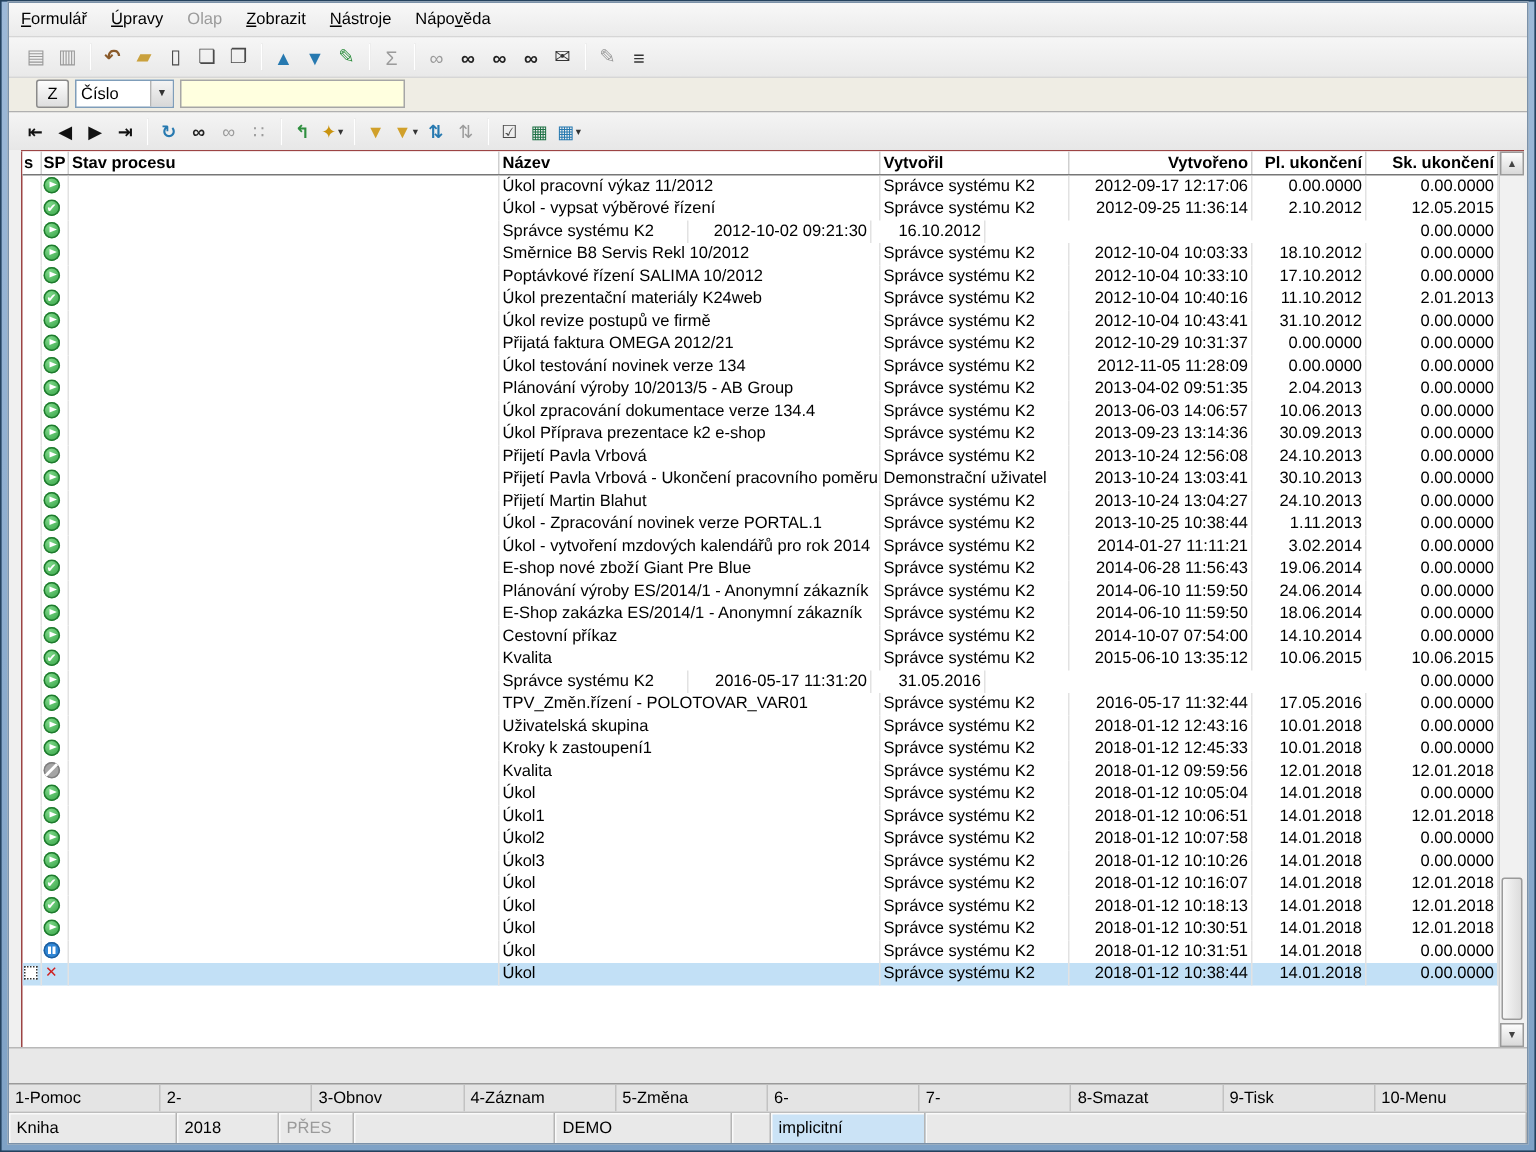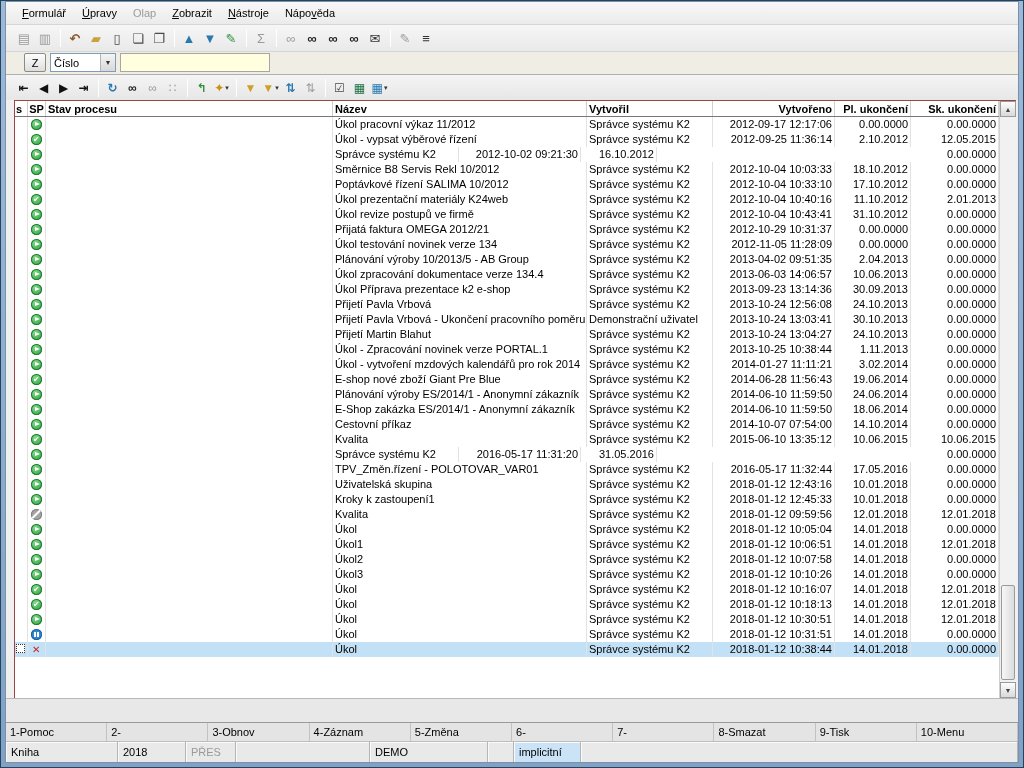--- a/index.html
+++ b/index.html
@@ -17,21 +17,21 @@
   .title-text { font-size:12px; color:#0a1420; text-shadow:0 1px 0 rgba(255,255,255,.45); }
   .win-buttons { margin-left:auto; display:flex; gap:2px; }
   .wbtn { width:29px; height:19px; border:1px solid #44586d; border-radius:3px; text-align:center; line-height:17px;
           background:linear-gradient(#f4f8fc,#cfdded 45%,#b3c7dd); color:#16222f; font-size:11px; }
   .wbtn .box-glyph { display:inline-block; width:9px; height:8px; border:1px solid #16222f; border-top-width:2px; margin-top:4px; }
   .wbtn.close { background:linear-gradient(#f0a8a0,#d8564a 45%,#b23527); color:#fff; font-weight:bold; }
 
   
   .content { flex:1; display:flex; flex-direction:column; background:#f0f0f0; border:1px solid #7b91a8; min-height:0; }
 
-  .menubar { height:23px; display:flex; align-items:center; padding-left:8px; background:linear-gradient(#f8f8f8,#ebebeb); border-bottom:1px solid #d6d6d6; }
+  .menubar { height:23px; display:flex; align-items:center; background:linear-gradient(#f8f8f8,#ebebeb); border-bottom:1px solid #d6d6d6; }
   .menu-item { padding:0 8px; height:21px; line-height:21px; }
   .menu-item.disabled { color:#9b9b9b; }
   .ul { text-decoration:underline; }
 
   .toolbar { height:27px; display:flex; align-items:center; padding-left:8px; background:linear-gradient(#f6f6f6,#e9e9e9); border-bottom:1px solid #d6d6d6; }
   .ticon { width:20px; height:20px; display:flex; align-items:center; justify-content:center; font-size:13px; margin-right:1px; border:1px solid transparent; border-radius:2px; }
   .ticon .glyph { font-weight:bold; }
   .ticon.disabled .glyph { font-weight:normal; }
   .tsep { width:1px; height:18px; background:#c3c3c3; border-right:1px solid #fff; margin:0 4px; }
   .ddcaret { font-size:7px; color:#333; margin-left:1px; }
@@ -55,21 +55,21 @@
   
   .gridwrap { flex:1; display:flex; margin:0 2px 0 8px; border-top:1px solid #9c4444; min-height:0; }
   .grid { flex:1; display:flex; flex-direction:column; background:#fff; border-left:1px solid #9c4444; min-width:0; }
   .thead { display:flex; height:16px; line-height:16px; font-weight:bold; background:#fff; border-bottom:1px solid #777; flex:none; }
   .hcell { border-right:1px solid #cfcfcf; padding:0 2px; overflow:hidden; white-space:nowrap; }
   .tbody { flex:1; overflow:hidden; }
   .trow { display:flex; height:15px; line-height:15px; }
   .trow.selected { background:#c2e0f6; }
   .cell { border-right:1px solid #e2e2e2; padding:0 2px; overflow:hidden; white-space:nowrap; }
   .col-s { width:13px; flex:none; padding:0 1px; }
-  .col-sp { width:18px; flex:none; padding:0 1px; text-align:center; }
+  .col-sp { width:18px; flex:none; padding:0 1px; text-align:left; }
   .col-state { width:287px; flex:none; }
   .col-name { width:254px; flex:none; }
   .col-creator { width:126px; flex:none; }
   .col-created { width:122px; flex:none; }
   .col-plend { width:76px; flex:none; }
   .col-skend { flex:1; }
   .num { text-align:right; }
 
   .marker { display:inline-block; width:9px; height:9px; border:1px dotted #333; background:#fff; margin-top:2px; }
 
@@ -641,17 +641,17 @@
         <div class="fkey">9-Tisk</div>
         <div class="fkey">10-Menu</div>
       </div>
     <div class="statusbar">
         <div class="sbseg" style="width: 112px;">Kniha</div>
         <div class="sbseg" style="width: 68px;">2018</div>
         <div class="sbseg muted" style="width: 50px;">PŘES</div>
         <div class="sbseg" style="width: 134px;"></div>
         <div class="sbseg" style="width: 118px;">DEMO</div>
         <div class="sbseg" style="width: 26px;"></div>
-        <div class="sbseg highlight" style="width: 67px;">implicitní</div>
+        <div class="sbseg highlight" style="width: 103px;">implicitní</div>
         <div class="sbseg" style="flex: 1 1 0%;"></div>
       </div>
   </div>
 </div>
 
 </body></html>

